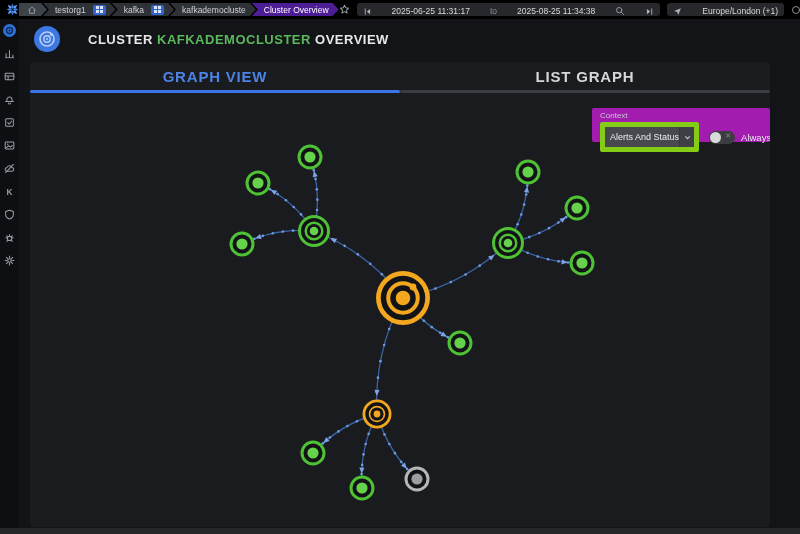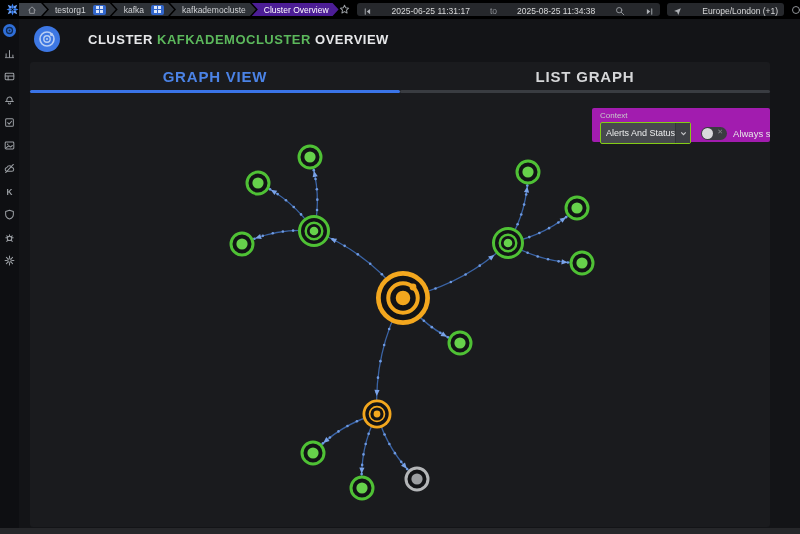--- a/index.html
+++ b/index.html
@@ -51,21 +51,21 @@
   .tab-underline .off { width:50%; background:#393c41; border-radius:2px; }
 
   .canvas { position:absolute; left:0; top:31px; right:0; bottom:0; overflow:hidden;
     border-radius:0 0 3px 3px; }
   .graph-svg { position:absolute; left:0; top:0; }
 
   .context-box { position:absolute; top:0px; right:0; width:178px; height:34px;
     background:#a21caf; border-radius:2px; padding:3px 8px; z-index:5;margin-top:15px; }
   .context-label { font-size:8px; color:#c9cacc; }
   .context-row { display:flex; align-items:center; margin-top:2px; }
-  .select { width:104px; height:22px; background:#47494e; border:1px solid #84cc16; border-radius:2px;
+  .select { width:104px; height:30px; background:#47494e; border:5px solid #84cc16; border-radius:2px;
     display:flex; align-items:center; font-size:9px; color:#ecedee; cursor:pointer; }
   .select .val { flex:1; padding-left:5px; white-space:nowrap; overflow:hidden; }
   .select .chev { width:15px; height:100%; border-left:1px solid #34363a; background:#3e4045;
     display:flex; align-items:center; justify-content:center; color:#c5c6c8; }
   .toggle { width:26px; height:13px; border-radius:7px; background:#3b3d41; margin-left:10px;
     position:relative; cursor:pointer; flex:none; }
   .toggle .knob { position:absolute; left:1px; top:1px; width:11px; height:11px; border-radius:50%;
     background:#d9dadc; }
   .toggle .x { position:absolute; right:4px; top:1px; font-size:7px; color:#85878b; }
   .toggle-label { margin-left:6px; font-size:9.5px; color:#e6e7e8; white-space:nowrap; }

